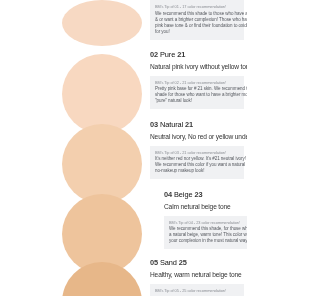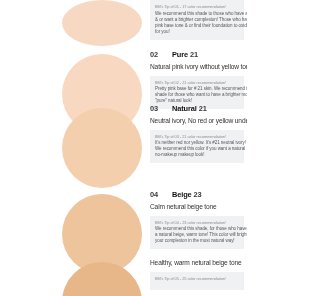--- a/index.html
+++ b/index.html
@@ -55,23 +55,22 @@
     color: #2b2b2b;
     white-space: nowrap;
     letter-spacing: -0.1px;
     margin: 0 0 1.5px 0;
   }
   .shade-title .num {
     font-weight: 700;
     color: #3a3a3a;
   }
   .shade-title .name {
-    font-weight: 700;
+    font-weight: 400;
     color: #111111;
-    margin-left: 12px;
   }
   .shade-title .code {
     font-weight: 700;
     color: #3a3a3a;
   }
 
   .shade-desc {
     font-size: 6.6px;
     line-height: 9px;
     color: #333333;
@@ -143,21 +142,21 @@
         <p class="tip-head">BM's Tip of 02 - 21 color recommendation!</p>
         <div class="tip-body">
           <p>Pretty pink base for # 21 skin. We recommend this</p>
           <p>shade for those who want to have a brighter more</p>
           <p>"pure" natural look!</p>
         </div>
       </div>
     </div>
   </div>
 
-  <div class="shade-row" style="top:104px; height:72px;">
+  <div class="shade-row" style="top:120px; height:72px;">
     <div class="swatch-col">
       <div class="swatch" style="top:4px; background:#f3cfae;"></div>
     </div>
     <div class="info-col">
       <p class="shade-title">
         <span class="num">03</span>
         <span class="name">Natural</span>
         <span class="code">21</span>
       </p>
       <p class="shade-desc">Neutral ivory, No red or yellow undertones</p>
@@ -165,21 +164,21 @@
         <p class="tip-head">BM's Tip of 03 - 21 color recommendation!</p>
         <div class="tip-body">
           <p>It's neither red nor yellow. It's #21 neutral ivory!</p>
           <p>We recommend this color if you want a natural</p>
           <p>no-makeup makeup look!</p>
         </div>
       </div>
     </div>
   </div>
 
-  <div class="shade-row" style="top:190px; height:72px;">
+  <div class="shade-row" style="top:190px; height:72px;gap:14px;">
     <div class="swatch-col">
       <div class="swatch" style="top:4px; background:#eec49c;"></div>
     </div>
     <div class="info-col">
       <p class="shade-title">
         <span class="num">04</span>
         <span class="name">Beige</span>
         <span class="code">23</span>
       </p>
       <p class="shade-desc">Calm netural beige tone</p>
@@ -192,20 +191,25 @@
         </div>
       </div>
     </div>
   </div>
 
   <div class="shade-row" style="top:258px; height:60px; overflow:hidden;">
     <div class="swatch-col">
       <div class="swatch" style="top:4px; background:#e7b789;"></div>
     </div>
     <div class="info-col">
+      <p class="shade-title">
+        <span class="num">05</span>
+        <span class="name">Sand</span>
+        <span class="code">25</span>
+      </p>
       <p class="shade-desc">Healthy, warm netural beige tone</p>
       <div class="tip-box" style="height:9px;">
         <p class="tip-head">BM's Tip of 05 - 25 color recommendation!</p>
       </div>
     </div>
   </div>
 
 </div>
 
 </body></html>

